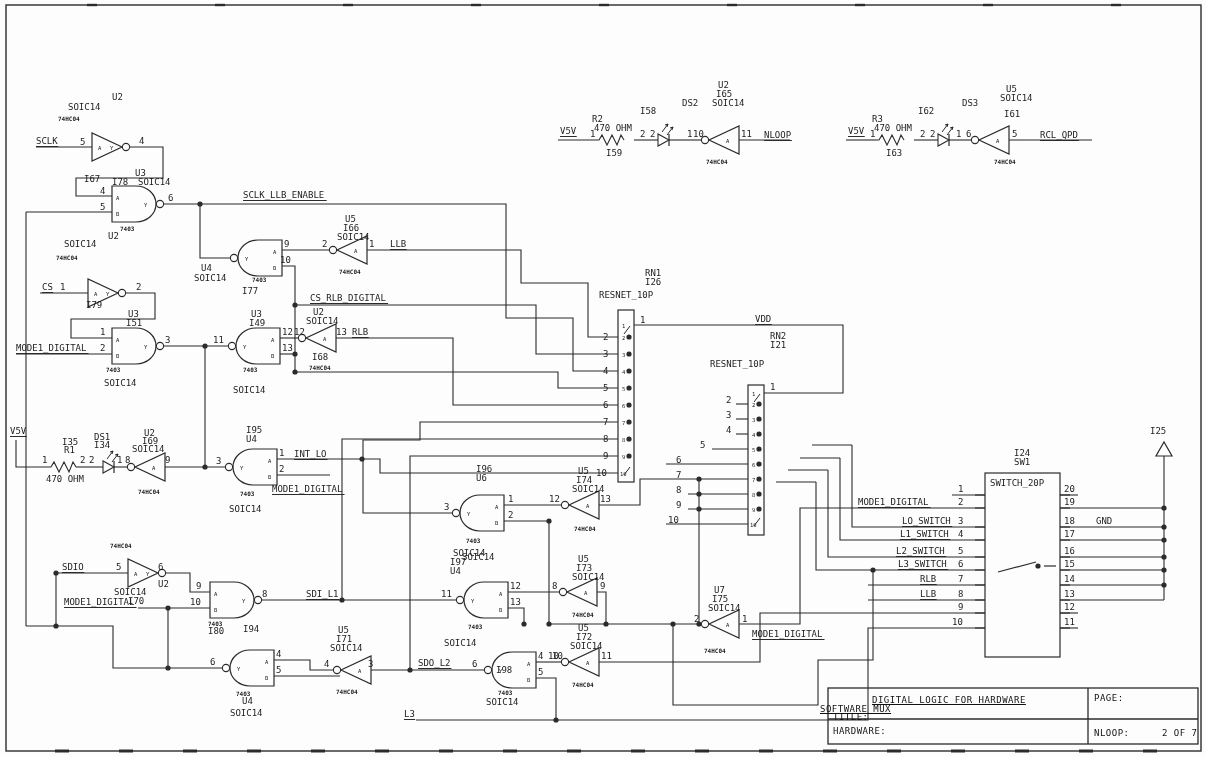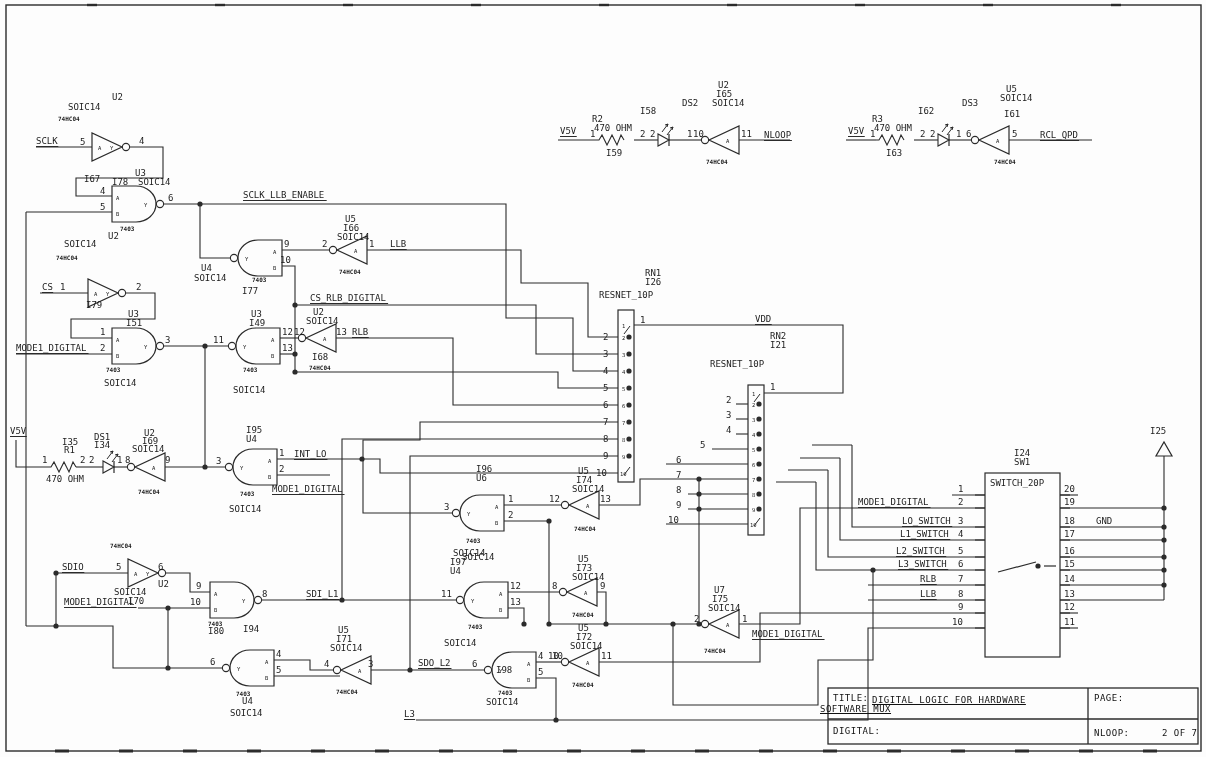--- a/index.html
+++ b/index.html
@@ -630,21 +630,21 @@
       <line x1="898" y1="569.5" x2="948.22" y2="569.5" stroke="#2b2b2b" stroke-width="1"></line>
       <text x="920" y="582" font-size="9">RLB</text>
       <line x1="920" y1="584.5" x2="936.74" y2="584.5" stroke="#2b2b2b" stroke-width="1"></line>
       <text x="920" y="597" font-size="9">LLB</text>
       <line x1="920" y1="599.5" x2="936.74" y2="599.5" stroke="#2b2b2b" stroke-width="1"></line>
       <text x="1096" y="524" font-size="9">GND</text>
       <text x="1150" y="434" font-size="9">I25</text>
     </svg>
 
   <div>
-    <div class="tb-cell" style="left:833px;top:693px">TITLE:</div>
+    <div class="tb-cell" style="left:833px;top:712px">TITLE:</div>
     <div class="tb-cell tb-title" style="left:872px;top:695px">DIGITAL LOGIC FOR HARDWARE</div>
     <div class="tb-cell tb-title" style="left:820px;top:704px">SOFTWARE MUX</div>
     <div class="tb-cell" style="left:1094px;top:693px">PAGE:</div>
-    <div class="tb-cell" style="left:833px;top:726px">DIGITAL:</div>
+    <div class="tb-cell" style="left:833px;top:726px">HARDWARE:</div>
     <div class="tb-cell" style="left:1094px;top:728px">NLOOP:</div>
     <div class="tb-cell" style="left:1162px;top:728px">2 OF 7</div>
   </div>
 </div>
 
 </body></html>

